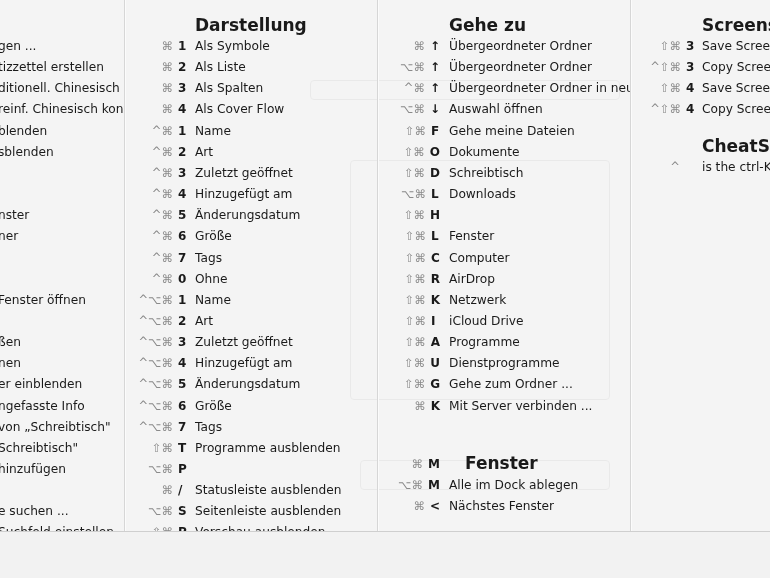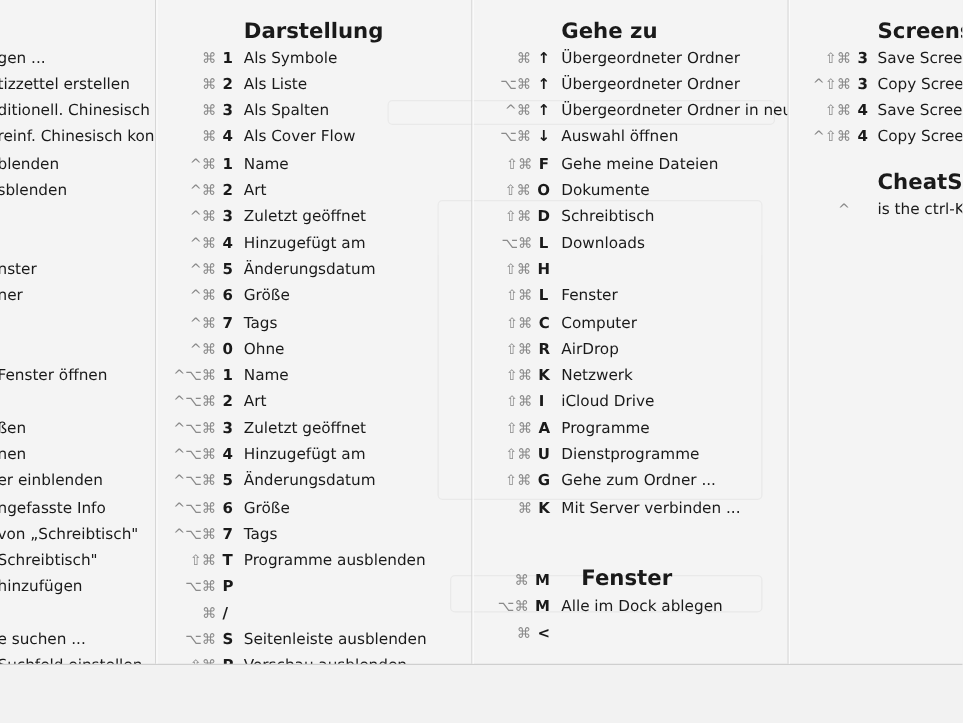--- a/index.html
+++ b/index.html
@@ -214,20 +214,21 @@
       </div>
       <div class="row" style="left: 0px; top: 437.85px; width: 320px;">
         <span class="keys" style="left: 0px; width: 61px;"><span>⇧⌘</span><span class="k">T</span></span>
         <span class="label" style="left: 69px;">Programme ausblenden</span>
       </div>
       <div class="row" style="left: 0px; top: 459px; width: 320px;">
         <span class="keys" style="left: 0px; width: 61px;"><span>⌥⌘</span><span class="k">P</span></span>
       </div>
       <div class="row" style="left: 0px; top: 480.15px; width: 320px;">
         <span class="keys" style="left: 0px; width: 61px;"><span>⌘</span><span class="k">/</span></span>
+        <span class="label" style="left: 69px;">Statusleiste ausblenden</span>
       </div>
       <div class="row" style="left: 0px; top: 501.3px; width: 320px;">
         <span class="keys" style="left: 0px; width: 61px;"><span>⌥⌘</span><span class="k">S</span></span>
         <span class="label" style="left: 69px;">Seitenleiste ausblenden</span>
       </div>
       <div class="row" style="left: 0px; top: 522.45px; width: 320px;">
         <span class="keys" style="left: 0px; width: 61px;"><span>⇧⌘</span><span class="k">P</span></span>
         <span class="label" style="left: 69px;">Vorschau ausblenden</span>
       </div>
     </div>
@@ -309,20 +310,21 @@
       </div>
       <div class="row" style="left: 0px; top: 454px; width: 320px;">
         <span class="keys" style="left: 0px; width: 61px;"><span>⌘</span><span class="k">M</span></span>
       </div>
       <div class="row" style="left: 0px; top: 475.15px; width: 320px;">
         <span class="keys" style="left: 0px; width: 61px;"><span>⌥⌘</span><span class="k">M</span></span>
         <span class="label" style="left: 70px;">Alle im Dock ablegen</span>
       </div>
       <div class="row" style="left: 0px; top: 496.3px; width: 320px;">
         <span class="keys" style="left: 0px; width: 61px;"><span>⌘</span><span class="k">&lt;</span></span>
+        <span class="label" style="left: 70px;">Nächstes Fenster</span>
       </div>
     </div>
   <div class="divider" style="left:630px;"></div>
 
   <div class="col" id="col3" style="left:632px;width:138px;">
     <div class="heading" style="left:70px;top:15px;">Screenshots</div>
     <div class="heading" style="left:70px;top:136px;">CheatSheet</div>
     <div class="row" style="left:0;top:157px;width:200px;">
       <span class="keys" style="left:0;width:48px;">^</span>
       <span class="label" style="left:70px;">is the ctrl-Key</span>

